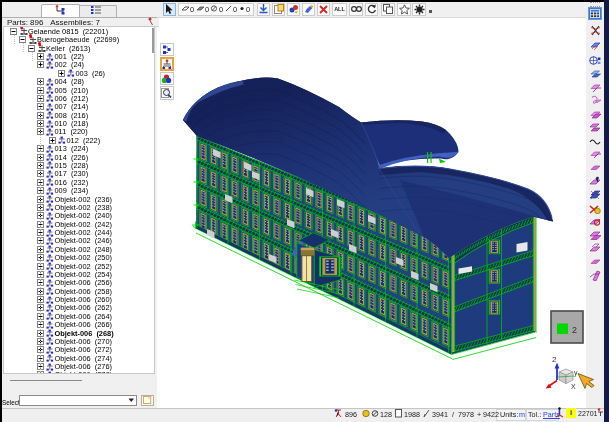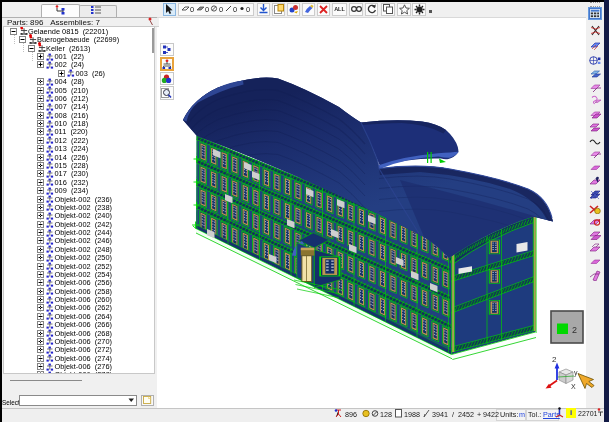--- a/index.html
+++ b/index.html
@@ -296,21 +296,21 @@
               <path d="M1.5 3.5h4M3.5 1.5v4" stroke="#000" stroke-width="1"></path>
             </svg></span>
           <span style="position:absolute;left:42.0px;top:0px"><svg width="8" height="8" viewBox="0 0 8 8">
               <path d="M1 3h5.5M3.8 3v3.6" stroke="#505050" stroke-width="0.8" fill="none"></path>
               <rect x="2.5" y="0.6" width="2.4" height="2" fill="#2525cc"></rect>
               <rect x="0.5" y="5.6" width="2.3" height="2" fill="#2525cc"></rect>
               <rect x="4.8" y="5.6" width="2.3" height="2" fill="#2525cc"></rect>
             </svg></span>
           <span style="position:absolute;left:50.5px;top:-0.5px;white-space:nowrap">011&nbsp; (220)</span>
         </div>
-<div style="position:absolute;left:0;top:109.34px;height:8.38px;width:172px;">
+<div style="position:absolute;left:12px;top:109.34px;height:8.38px;width:172px;">
           <span style="position:absolute;left:32.5px;top:0.5px"><svg width="7" height="7" viewBox="0 0 7 7">
               <rect x="0.5" y="0.5" width="6" height="6" fill="#fff" stroke="#848484"></rect>
               <path d="M1.5 3.5h4M3.5 1.5v4" stroke="#000" stroke-width="1"></path>
             </svg></span>
           <span style="position:absolute;left:42.0px;top:0px"><svg width="8" height="8" viewBox="0 0 8 8">
               <path d="M1 3h5.5M3.8 3v3.6" stroke="#505050" stroke-width="0.8" fill="none"></path>
               <rect x="2.5" y="0.6" width="2.4" height="2" fill="#2525cc"></rect>
               <rect x="0.5" y="5.6" width="2.3" height="2" fill="#2525cc"></rect>
               <rect x="4.8" y="5.6" width="2.3" height="2" fill="#2525cc"></rect>
             </svg></span>
@@ -595,21 +595,21 @@
               <path d="M1.5 3.5h4M3.5 1.5v4" stroke="#000" stroke-width="1"></path>
             </svg></span>
           <span style="position:absolute;left:42.0px;top:0px"><svg width="8" height="8" viewBox="0 0 8 8">
               <path d="M1 3h5.5M3.8 3v3.6" stroke="#505050" stroke-width="0.8" fill="none"></path>
               <rect x="2.5" y="0.6" width="2.4" height="2" fill="#2525cc"></rect>
               <rect x="0.5" y="5.6" width="2.3" height="2" fill="#2525cc"></rect>
               <rect x="4.8" y="5.6" width="2.3" height="2" fill="#2525cc"></rect>
             </svg></span>
           <span style="position:absolute;left:50.5px;top:-0.5px;white-space:nowrap">Objekt-006&nbsp; (266)</span>
         </div>
-<div style="position:absolute;left:0;top:302.08px;height:8.38px;width:150px;">
+<div style="position:absolute;left:0;top:302.08px;height:8.38px;width:150px;font-weight:bold;">
           <span style="position:absolute;left:32.5px;top:0.5px"><svg width="7" height="7" viewBox="0 0 7 7">
               <rect x="0.5" y="0.5" width="6" height="6" fill="#fff" stroke="#848484"></rect>
               <path d="M1.5 3.5h4M3.5 1.5v4" stroke="#000" stroke-width="1"></path>
             </svg></span>
           <span style="position:absolute;left:42.0px;top:0px"><svg width="8" height="8" viewBox="0 0 8 8">
               <path d="M1 3h5.5M3.8 3v3.6" stroke="#505050" stroke-width="0.8" fill="none"></path>
               <rect x="2.5" y="0.6" width="2.4" height="2" fill="#2525cc"></rect>
               <rect x="0.5" y="5.6" width="2.3" height="2" fill="#2525cc"></rect>
               <rect x="4.8" y="5.6" width="2.3" height="2" fill="#2525cc"></rect>
             </svg></span>
@@ -720,21 +720,21 @@
 <span style="position:absolute;left:380px;top:409.5px;font:normal 7.2px 'Liberation Sans';color:#1a1a1a;">128</span>
 <svg width="8" height="9" style="position:absolute;left:395px;top:409px">
       <rect x="0.5" y="0.5" width="6" height="7.5" fill="#fff" stroke="#555"></rect>
     </svg>
 <span style="position:absolute;left:404px;top:409.5px;font:normal 7.2px 'Liberation Sans';color:#1a1a1a;">1988</span>
 <svg width="8" height="9" style="position:absolute;left:423px;top:409px">
       <path d="M1 8 L6 1 M1 8 l1-3" stroke="#555" stroke-width="1"></path>
     </svg>
 <span style="position:absolute;left:432px;top:409.5px;font:normal 7.2px 'Liberation Sans';color:#1a1a1a;">3941</span>
 <span style="position:absolute;left:452px;top:409.5px;font:normal 7.2px 'Liberation Sans';color:#1a1a1a;">/</span>
-<span style="position:absolute;left:458px;top:409.5px;font:normal 7.2px 'Liberation Sans';color:#1a1a1a;">2452</span>
+<span style="position:absolute;left:458px;top:409.5px;font:normal 7.2px 'Liberation Sans';color:#1a1a1a;">7978</span>
 <span style="position:absolute;left:477px;top:409.5px;font:normal 7.2px 'Liberation Sans';color:#1a1a1a;">+</span>
 <span style="position:absolute;left:483px;top:409.5px;font:normal 7.2px 'Liberation Sans';color:#1a1a1a;">9422</span>
 <span style="position:absolute;left:500px;top:409.5px;font:normal 7.2px 'Liberation Sans';color:#1a1a1a;">Units:</span>
 <span style="position:absolute;left:519px;top:409.5px;font:normal 7.2px 'Liberation Sans';color:#2244dd;">m</span>
 <span style="position:absolute;left:528px;top:409.5px;font:normal 7.2px 'Liberation Sans';color:#1a1a1a;">Tol.:</span>
 <span style="position:absolute;left:543px;top:409.5px;font:normal 7.2px 'Liberation Sans';color:#2244dd;text-decoration:underline">Parts</span>
 <svg width="11" height="11" style="position:absolute;left:554px;top:407px">
       <path d="M5.5 1 v7" stroke="#2233cc" stroke-width="1.4"></path>
       <path d="M5.5 8 l-3.5 2 M5.5 8 l3.5 2" stroke="#cc2222" stroke-width="1.2"></path>
       <circle cx="5.5" cy="1.5" r="1.2" fill="#111"></circle>

